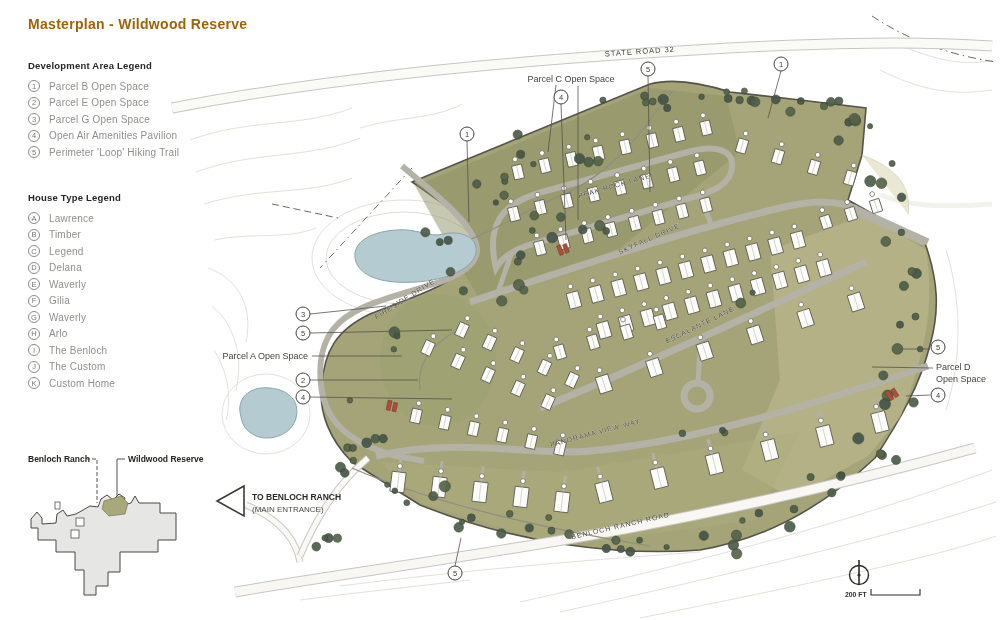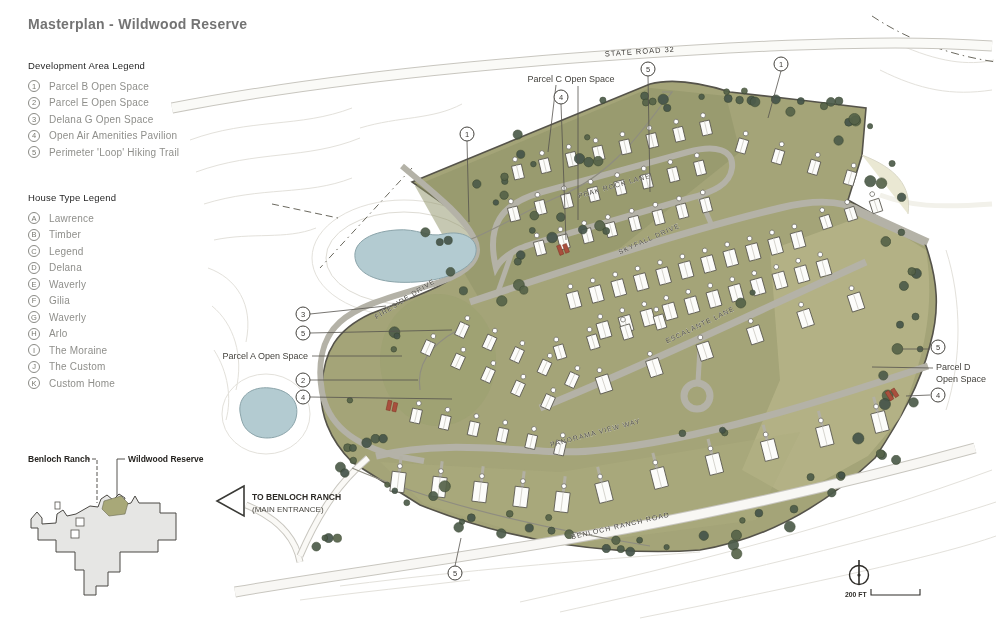--- a/index.html
+++ b/index.html
@@ -1,22 +1,22 @@
 <!DOCTYPE html>
 <html><head>
 <meta charset="utf-8">
 <style>
   html,body{margin:0;padding:0;background:#e9e9e9;}
   .canvas{position:relative;width:1000px;height:620px;background:#ffffff;overflow:hidden;
           font-family:"Liberation Sans","DejaVu Sans",sans-serif;}
   svg text{font-family:"Liberation Sans","DejaVu Sans",sans-serif;}
   .panel{position:absolute;left:28px;z-index:5;}
-  .page-title{top:14px;font-size:14px;font-weight:bold;letter-spacing:.3px;color:#737373;}
+  .page-title{top:14px;font-size:14px;font-weight:bold;letter-spacing:.3px;color:#a16207;}
   .legend{display:flex;flex-direction:column;}
-  .legend .hd{font-size:9.5px;font-weight:normal;color:#262626;letter-spacing:.2px;margin-bottom:9px;}
+  .legend .hd{font-size:9.5px;font-weight:bold;color:#262626;letter-spacing:.2px;margin-bottom:9px;}
   .lg-row{display:flex;align-items:center;gap:9px;height:12px;margin-bottom:4.5px;}
   .lg-circle{flex:0 0 12px;width:12px;height:12px;border:1.1px solid #8a8a85;border-radius:50%;
              font-size:7.5px;color:#77776f;display:flex;align-items:center;justify-content:center;
              box-sizing:border-box;background:#fff;}
   .lg-label{font-size:10px;color:#8f8f8b;letter-spacing:.2px;white-space:nowrap;}
   .maplayer{position:absolute;left:0;top:0;}
 </style>
 </head>
 <body>
 
@@ -836,21 +836,21 @@
     <div class="lg-row">
         <span class="lg-circle">1</span>
         <span class="lg-label">Parcel B Open Space</span>
       </div>
     <div class="lg-row">
         <span class="lg-circle">2</span>
         <span class="lg-label">Parcel E Open Space</span>
       </div>
     <div class="lg-row">
         <span class="lg-circle">3</span>
-        <span class="lg-label">Delana G Open Space</span>
+        <span class="lg-label">Parcel G Open Space</span>
       </div>
     <div class="lg-row">
         <span class="lg-circle">4</span>
         <span class="lg-label">Open Air Amenities Pavilion</span>
       </div>
     <div class="lg-row">
         <span class="lg-circle">5</span>
         <span class="lg-label">Perimeter 'Loop' Hiking Trail</span>
       </div>
   </div>
@@ -884,21 +884,21 @@
     <div class="lg-row">
         <span class="lg-circle">G</span>
         <span class="lg-label">Waverly</span>
       </div>
     <div class="lg-row">
         <span class="lg-circle">H</span>
         <span class="lg-label">Arlo</span>
       </div>
     <div class="lg-row">
         <span class="lg-circle">I</span>
-        <span class="lg-label">The Moraine</span>
+        <span class="lg-label">The Benloch</span>
       </div>
     <div class="lg-row">
         <span class="lg-circle">J</span>
         <span class="lg-label">The Custom</span>
       </div>
     <div class="lg-row">
         <span class="lg-circle">K</span>
         <span class="lg-label">Custom Home</span>
       </div>
   </div>

